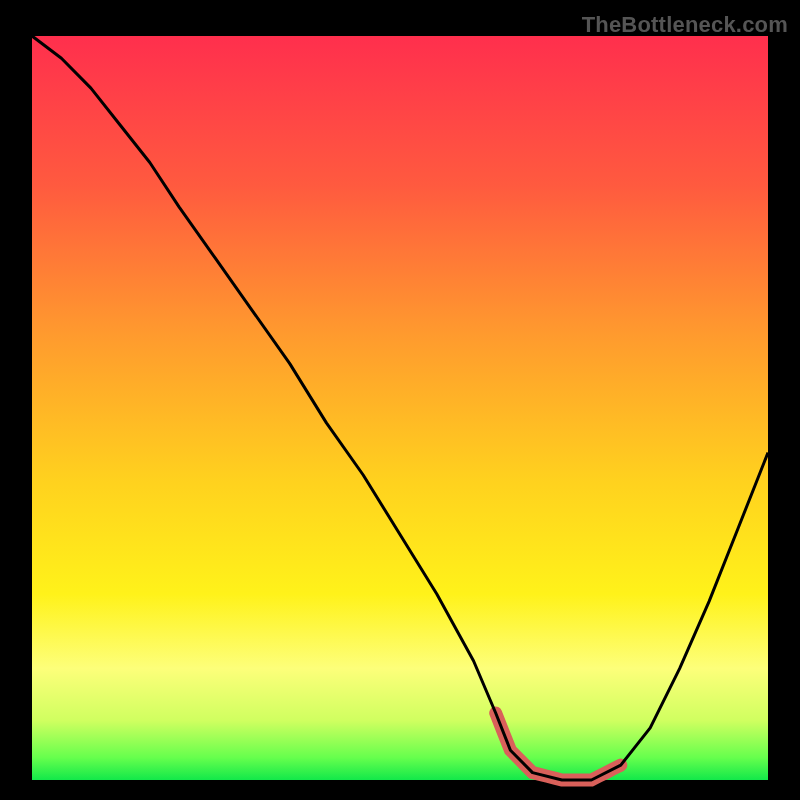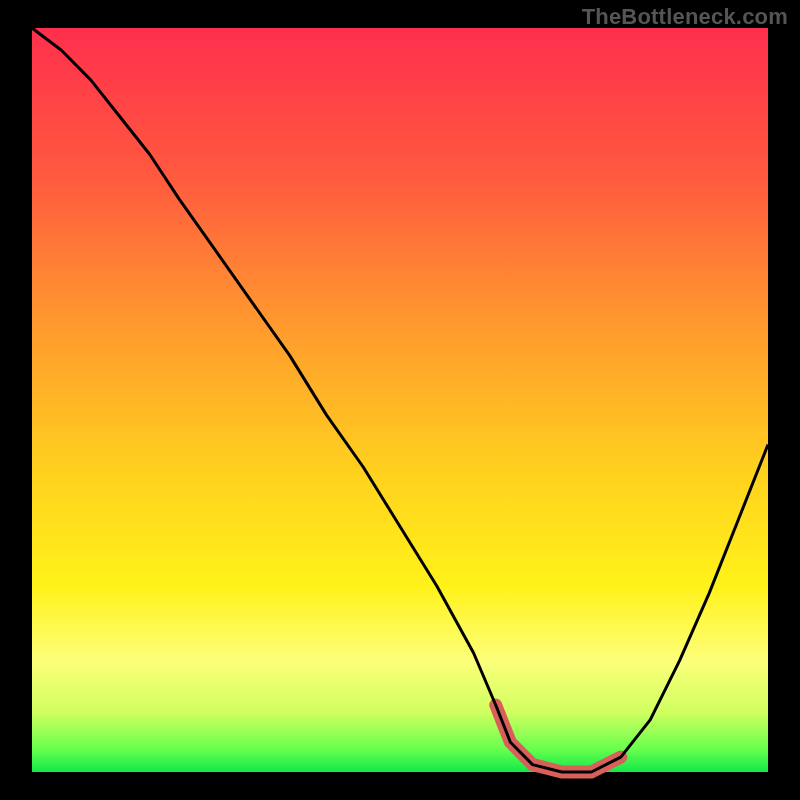--- a/index.html
+++ b/index.html
@@ -8,20 +8,21 @@
     width: 800px;
     height: 800px;
     background: #000;
     font-family: Arial, Helvetica, sans-serif;
   }
   .frame {
     position: relative;
     width: 800px;
     height: 580px;
     background: #fde047;
+    margin-top: 8px;
   }
   .watermark {
     position: absolute;
     top: 4px;
     right: 12px;
     color: #555;
     font-size: 22px;
     font-weight: bold;
     letter-spacing: 0.2px;
     z-index: 5;

